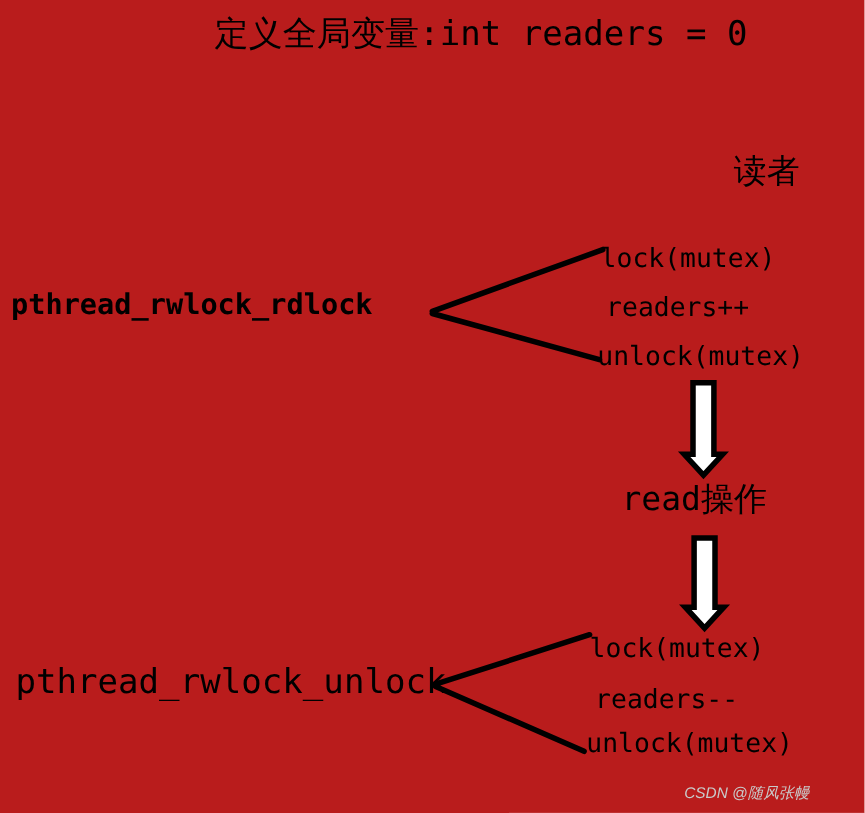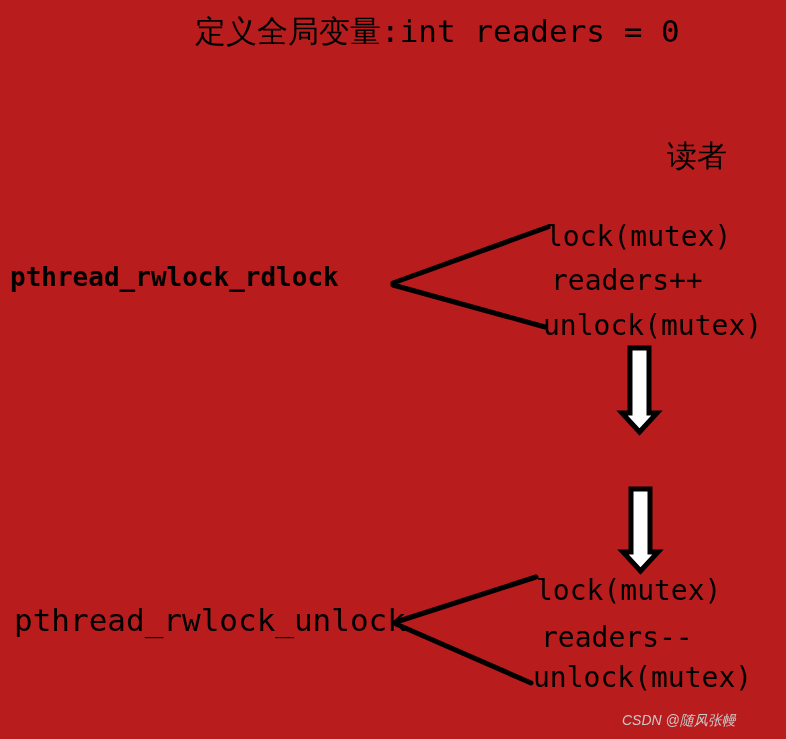--- a/index.html
+++ b/index.html
@@ -41,21 +41,21 @@
     font-weight: bold;
   }
   #unlock-label {
     left: 14px;
     top: 605px;
     font-size: 31px;
   }
   .code-line {
     position: absolute;
     white-space: pre;
-    font-size: 28px;
+    font-size: 24px;
     line-height: 1;
     color: #000000;
   }
   #blk1-l1 { left: 546px; top: 223px; }
   #blk1-l2 { left: 551px; top: 267px; }
   #blk1-l3 { left: 543px; top: 312px; }
 
   #blk2-l1 { left: 536px; top: 577px; }
   #blk2-l2 { left: 541px; top: 624px; }
   #blk2-l3 { left: 533px; top: 664px; }
@@ -94,20 +94,21 @@
   <div class="txt" id="reader-label">读者</div>
 
   <div class="txt" id="rdlock-label">pthread_rwlock_rdlock</div>
 
   <div class="txt" id="unlock-label">pthread_rwlock_unlock</div>
 
   <div class="code-line" id="blk1-l1">lock(mutex)</div>
   <div class="code-line" id="blk1-l2">readers++</div>
   <div class="code-line" id="blk1-l3">unlock(mutex)</div>
 
+  <div class="txt" id="read-op">read操作</div>
 
   <div class="code-line" id="blk2-l1">lock(mutex)</div>
   <div class="code-line" id="blk2-l2">readers--</div>
   <div class="code-line" id="blk2-l3">unlock(mutex)</div>
 
   <svg class="overlay" viewBox="0 0 786 739" xmlns="http://www.w3.org/2000/svg">
 
     <g>
       <path d="M 393 283 L 548 227" stroke="#000000" stroke-width="5" fill="none" stroke-linecap="round"></path>
       <path d="M 393 285 L 545 327" stroke="#000000" stroke-width="5" fill="none" stroke-linecap="round"></path>

